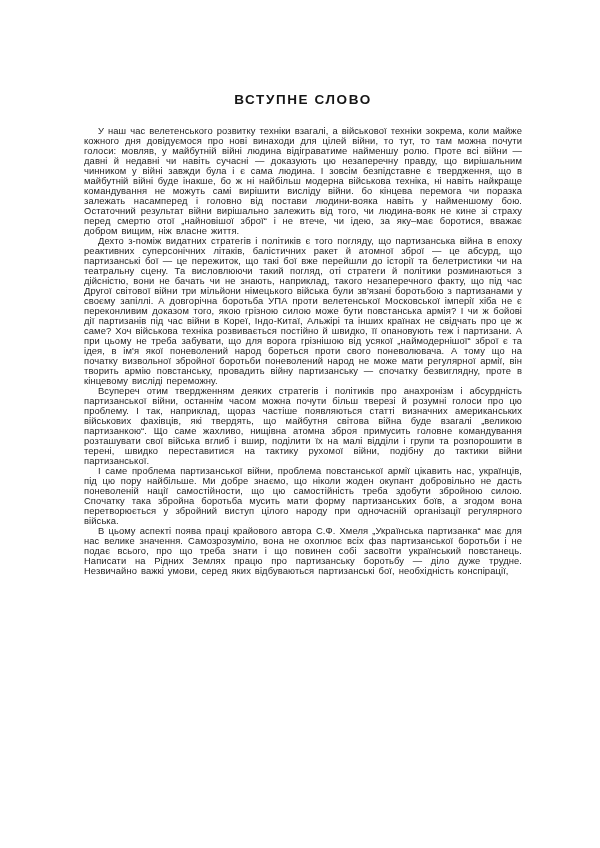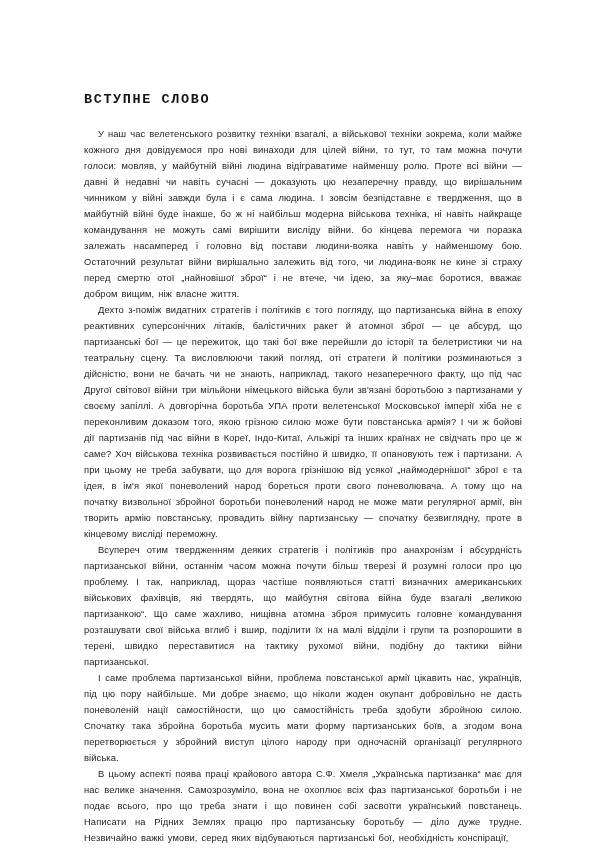--- a/index.html
+++ b/index.html
@@ -18,28 +18,27 @@
   .text-block {
     position: absolute;
     left: 84px;
     top: 92px;
     width: 438px;
   }
   .title {
     font-size: 13.5px;
     font-weight: bold;
     color: #151515;
-    text-align: left;
+    text-align: center;
     letter-spacing: 1.6px;
     margin: 0 0 19px 0;
-    font-family: Liberation Mono, monospace;
   }
   .para {
     font-size: 9.4px;
-    line-height: 16px;
+    line-height: 10px;
     color: #1d1d1d;
     text-align: justify;
     text-indent: 14px;
     margin: 0;
     word-spacing: 1.2px;
     letter-spacing: 0.1px;
   }
 </style>
 </head>
 <body>

